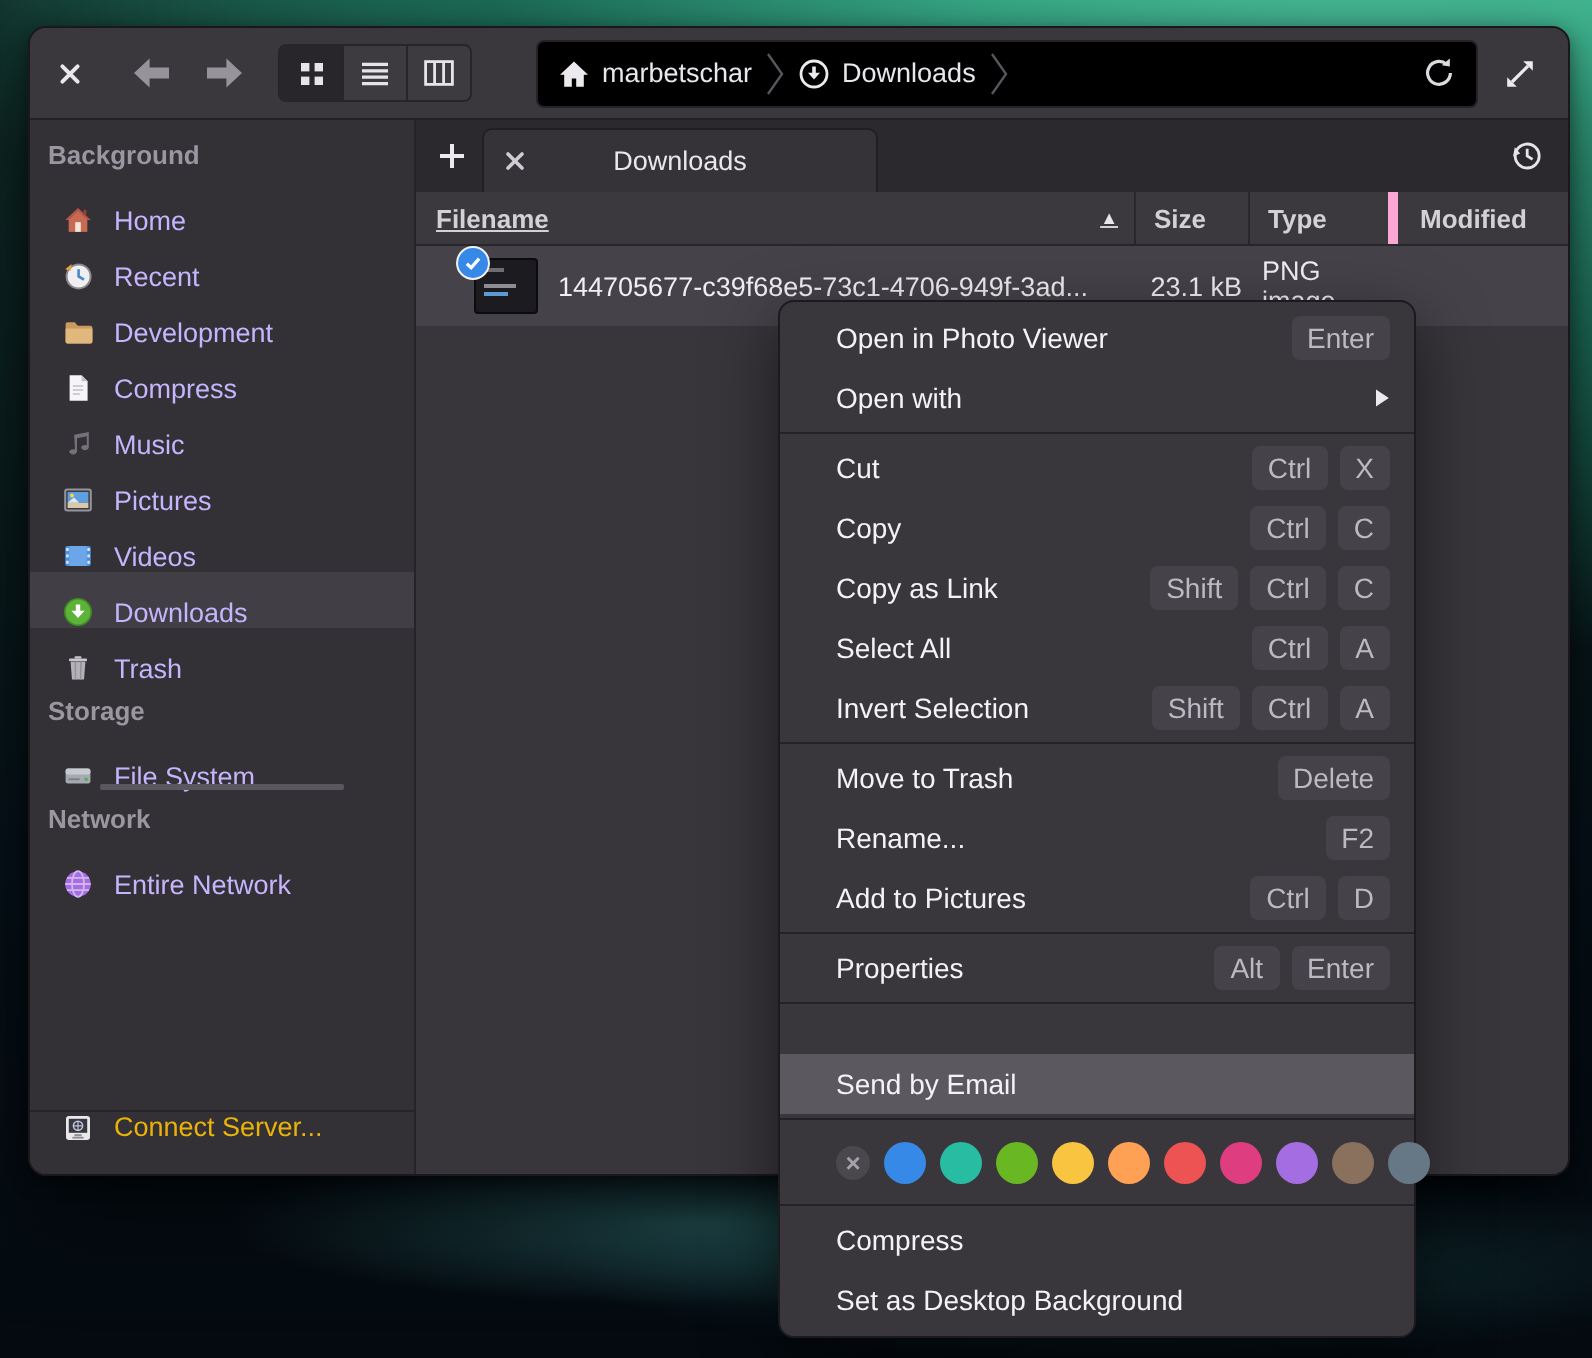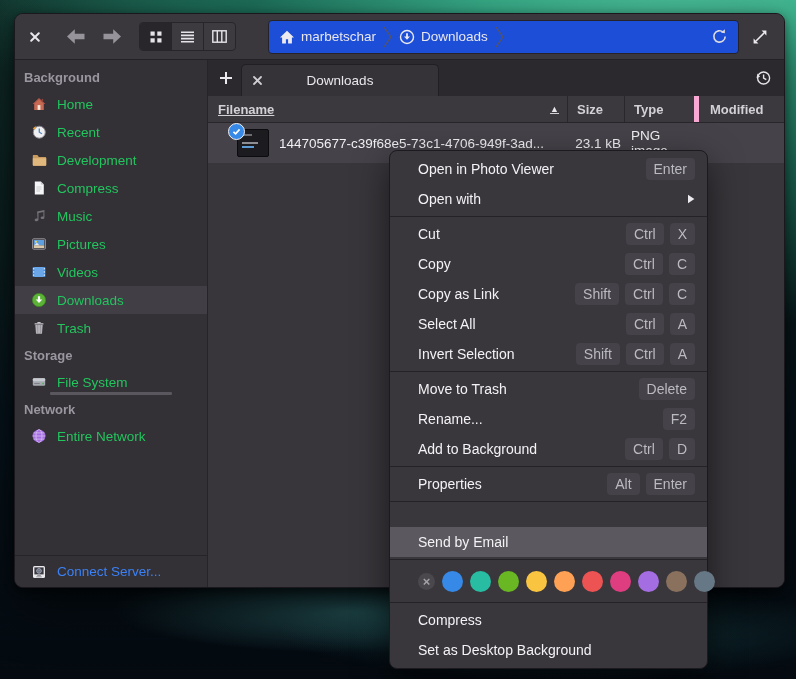--- a/index.html
+++ b/index.html
@@ -22,37 +22,37 @@
   .toolbar{height:46px;display:flex;align-items:center;background:#3b383d;
     border-radius:8px 8px 0 0;border-bottom:1px solid #232126;padding:0 12px;box-sizing:border-box;}
   .tbtn{display:flex;align-items:center;justify-content:center;background:none;border:none;padding:0;cursor:default;}
   .close-x{margin-left:2px;}
   .nav-back{margin-left:24px;}
   .nav-fwd{margin-left:14px;}
   .viewswitcher{margin-left:16px;display:flex;border:1px solid #28252a;border-radius:4px;overflow:hidden;background:#3e3b40;}
   .vs-btn{width:31px;height:27px;display:flex;align-items:center;justify-content:center;border-left:1px solid #28252a;}
   .vs-btn:first-child{border-left:none;}
   .vs-btn.active{background:#28262b;}
-  .pathbar{margin-left:32px;width:471px;height:29px;box-sizing:border-box;background:#1d4ed8;
+  .pathbar{margin-left:32px;width:471px;height:29px;box-sizing:border-box;background:#000000;
     border:1px solid #252328;border-radius:4px;display:flex;align-items:center;padding:16px 10px;gap:7px;}
   .crumb{display:flex;align-items:center;gap:6px;color:#e9e7ec;font-size:13.5px;}
   .refresh-btn{margin-left:auto;}
   .expand-btn{margin-left:auto;margin-right:4px;}
   
   .wbody{display:flex;height:527px;}
   .sidebar{width:193px;flex:none;background:#333036;border-right:1px solid #26232a;
     border-radius:0 0 0 8px;position:relative;padding-top:4px;box-sizing:border-box;}
   .sb-header{height:26px;display:flex;align-items:center;padding-left:9px;color:#9a97a0;font-weight:bold;font-size:13px;}
-  .sb-item{height:28px;display:flex;align-items:center;padding-left:16px;gap:10px;font-size:13.5px;color:#22c55e;position:relative;}
+  .sb-item{height:28px;display:flex;align-items:flex-end;padding-left:16px;gap:10px;font-size:13.5px;color:#c4b5fd;position:relative;}
   .sb-item.selected{background:#413e45;}
   .sb-icon{width:16px;height:16px;flex:none;display:block;}
   .fs-bar{position:absolute;left:35px;bottom:1px;width:122px;height:3px;background:#5a575e;border-radius:1px;overflow:hidden;}
   .fs-fill{height:100%;background:#cbc9cf;}
   .sb-footer{position:absolute;left:0;right:0;bottom:0;height:31px;border-top:1px solid #262329;
-    display:flex;align-items:center;padding-left:16px;gap:10px;font-size:13.5px;color:#3b82f6;border-radius:0 0 0 8px;}
+    display:flex;padding-left:16px;gap:10px;font-size:13.5px;color:#eab308;border-radius:0 0 0 8px;}
   
   .main{flex:1;display:flex;flex-direction:column;background:#39363b;border-radius:0 0 8px 0;overflow:hidden;}
   .tabbar{height:36px;background:#2c292e;display:flex;align-items:center;flex:none;}
   .newtab{width:30px;height:30px;margin-left:3px;}
   .tab{width:198px;height:32px;align-self:flex-end;background:#353238;border:1px solid #211f24;border-bottom:none;
     border-radius:5px 5px 0 0;display:flex;align-items:center;padding:0 10px;box-sizing:border-box;}
   .tab-title{flex:1;text-align:center;color:#e9e7ec;font-size:13.5px;padding-right:11px;}
   .history-btn{margin-left:auto;margin-right:12px;}
   .cols{height:26px;background:#3c393e;border-bottom:1px solid #29262b;display:flex;align-items:stretch;
     font-weight:bold;font-size:13px;color:#d3d1d6;flex:none;}
@@ -419,21 +419,21 @@
           <span class="kbd">Delete</span>
         </span>
     </div>
     <div class="mi">
       <span class="mi-label">Rename...</span>
       <span class="keys">
           <span class="kbd">F2</span>
         </span>
     </div>
     <div class="mi">
-      <span class="mi-label">Add to Background</span>
+      <span class="mi-label">Add to Pictures</span>
       <span class="keys">
           <span class="kbd">Ctrl</span>
           <span class="kbd">D</span>
         </span>
     </div>
     <div class="msep"></div>
     <div class="mi">
       <span class="mi-label">Properties</span>
       <span class="keys">
           <span class="kbd">Alt</span>

